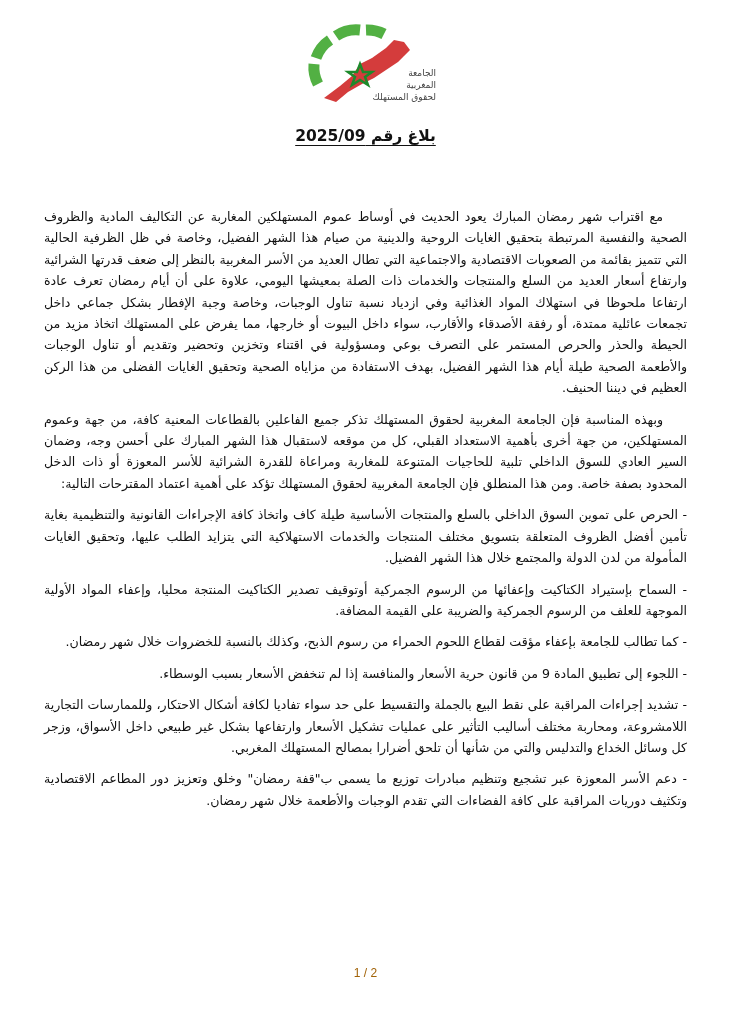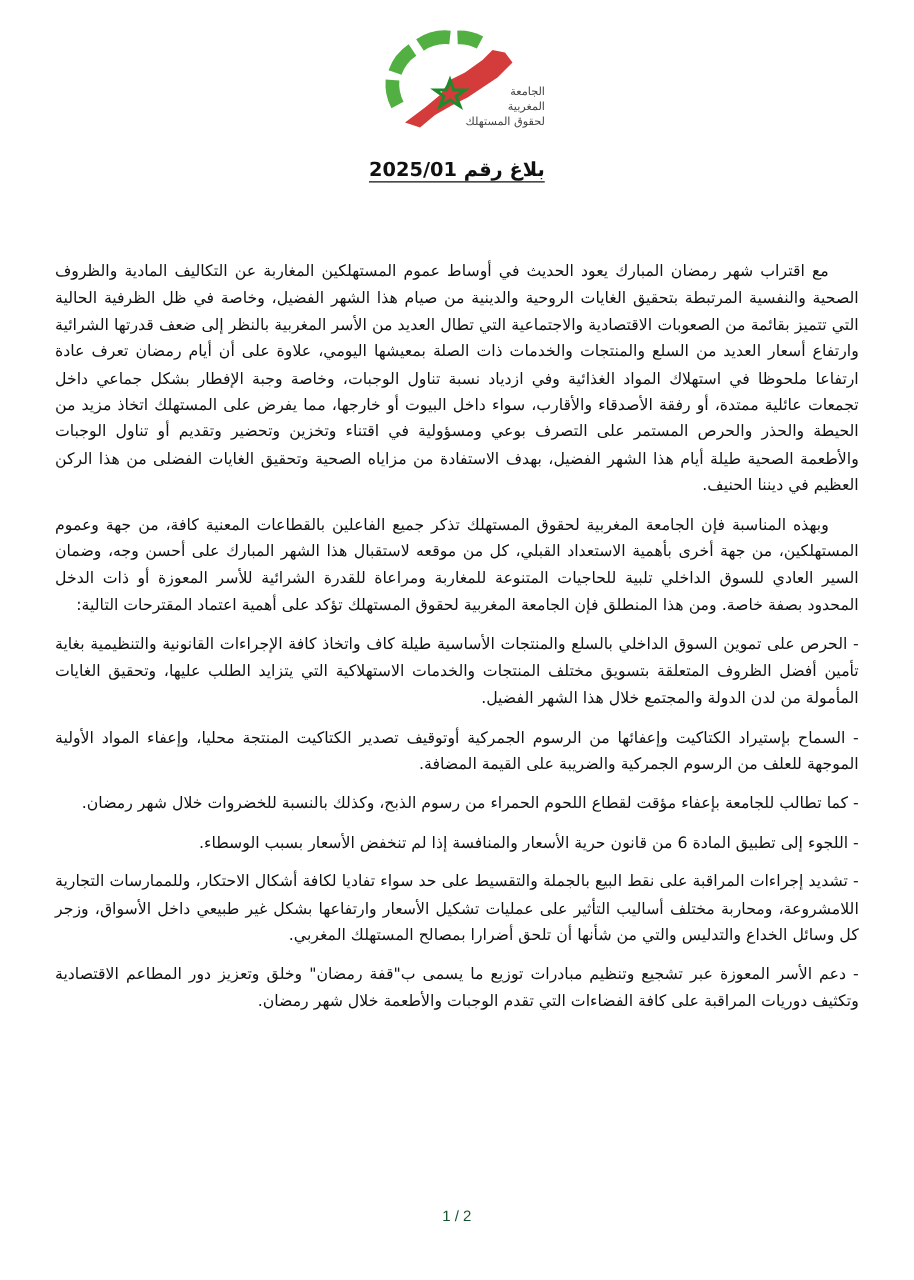--- a/index.html
+++ b/index.html
@@ -5,21 +5,21 @@
   html, body { margin:0; padding:0; background:#ffffff; }
   body { width:731px; height:1024px; position:relative; overflow:hidden; font-family:"DejaVu Sans", "Liberation Sans", sans-serif; color:#111; }
   .logo { position:absolute; left:300px; top:24px; width:140px; height:86px; }
   .title-block { position:absolute; left:0; right:0; top:127px; text-align:center; direction:rtl; }
   .title { font-weight:bold; font-size:15.5px; text-decoration:underline; text-underline-offset:4px; margin:0 0 15px 0; font-family:"DejaVu Sans", sans-serif; }
   .subtitle { font-weight:bold; font-size:15.5px; text-decoration:underline; text-underline-offset:4px; margin:0; }
   .body { position:absolute; left:44px; right:44px; top:206px; direction:rtl; text-align:justify; font-size:12.6px; line-height:21.4px; font-family:"DejaVu Sans", sans-serif; }
   .body p { margin:0 0 10px 0; }
   .body p.indent { text-indent:24px; }
   .body p.item { margin-bottom:10px; }
-  .footer { position:absolute; left:0; right:0; top:966px; text-align:center; font-size:12px; font-family:"Liberation Sans", sans-serif; color:#14532d; }
+  .footer { position:absolute; left:0; right:0; top:966px; text-align:center; font-size:12px; font-family:"Liberation Sans", sans-serif; color:#a16207; }
 </style>
 </head>
 <body>
 
 <div class="logo">
   <svg width="140" height="86" viewBox="0 0 140 86">
 
     <g fill="none" stroke="#52b043" stroke-width="11" stroke-linecap="butt">
       <path d="M18 60 A36 36 0 0 1 14 40"></path>
       <path d="M16 34 A36 36 0 0 1 30 16"></path>
@@ -30,27 +30,27 @@
     <path d="M24 74 L40 62 L52 52 L60 40 L72 34 L86 24 L94 16 L104 18 L110 26 L104 32 L98 38 L86 46 L74 54 L62 60 L48 68 L36 78 Z" fill="#d43c3c"></path>
 
     <polygon points="60,40 63,48 72,48 65,53 68,61 60,56 52,61 55,53 48,48 57,48" fill="none" stroke="#1d8a2b" stroke-width="2.5"></polygon>
     <text x="136" y="52" text-anchor="end" font-size="9" fill="#444" font-family="DejaVu Sans, sans-serif">الجامعة</text>
     <text x="136" y="64" text-anchor="end" font-size="9" fill="#444" font-family="DejaVu Sans, sans-serif">المغربية</text>
     <text x="136" y="76" text-anchor="end" font-size="9" fill="#444" font-family="DejaVu Sans, sans-serif">لحقوق المستهلك</text>
   </svg>
 </div>
 
 <div class="title-block">
-  <p class="title">بلاغ رقم 2025/01</p>
+  <p class="title">بلاغ رقم 2025/09</p>
 </div>
 
 <div class="body">
   <p class="indent">مع اقتراب شهر رمضان المبارك يعود الحديث في أوساط عموم المستهلكين المغاربة عن التكاليف المادية والظروف الصحية والنفسية المرتبطة بتحقيق الغايات الروحية والدينية من صيام هذا الشهر الفضيل، وخاصة في ظل الظرفية الحالية التي تتميز بقائمة من الصعوبات الاقتصادية والاجتماعية التي تطال العديد من الأسر المغربية بالنظر إلى ضعف قدرتها الشرائية وارتفاع أسعار العديد من السلع والمنتجات والخدمات ذات الصلة بمعيشها اليومي، علاوة على أن أيام رمضان تعرف عادة ارتفاعا ملحوظا في استهلاك المواد الغذائية وفي ازدياد نسبة تناول الوجبات، وخاصة وجبة الإفطار بشكل جماعي داخل تجمعات عائلية ممتدة، أو رفقة الأصدقاء والأقارب، سواء داخل البيوت أو خارجها، مما يفرض على المستهلك اتخاذ مزيد من الحيطة والحذر والحرص المستمر على التصرف بوعي ومسؤولية في اقتناء وتخزين وتحضير وتقديم أو تناول الوجبات والأطعمة الصحية طيلة أيام هذا الشهر الفضيل، بهدف الاستفادة من مزاياه الصحية وتحقيق الغايات الفضلى من هذا الركن العظيم في ديننا الحنيف.</p>
   <p class="indent">وبهذه المناسبة فإن الجامعة المغربية لحقوق المستهلك تذكر جميع الفاعلين بالقطاعات المعنية كافة، من جهة وعموم المستهلكين، من جهة أخرى بأهمية الاستعداد القبلي، كل من موقعه لاستقبال هذا الشهر المبارك على أحسن وجه، وضمان السير العادي للسوق الداخلي تلبية للحاجيات المتنوعة للمغاربة ومراعاة للقدرة الشرائية للأسر المعوزة أو ذات الدخل المحدود بصفة خاصة. ومن هذا المنطلق فإن الجامعة المغربية لحقوق المستهلك تؤكد على أهمية اعتماد المقترحات التالية:</p>
   <p class="item">- الحرص على تموين السوق الداخلي بالسلع والمنتجات الأساسية طيلة كاف واتخاذ كافة الإجراءات القانونية والتنظيمية بغاية تأمين أفضل الظروف المتعلقة بتسويق مختلف المنتجات والخدمات الاستهلاكية التي يتزايد الطلب عليها، وتحقيق الغايات المأمولة من لدن الدولة والمجتمع خلال هذا الشهر الفضيل.</p>
   <p class="item">- السماح بإستيراد الكتاكيت وإعفائها من الرسوم الجمركية أوتوقيف تصدير الكتاكيت المنتجة محليا، وإعفاء المواد الأولية الموجهة للعلف من الرسوم الجمركية والضريبة على القيمة المضافة.</p>
   <p class="item">- كما تطالب للجامعة بإعفاء مؤقت لقطاع اللحوم الحمراء من رسوم الذبح، وكذلك بالنسبة للخضروات خلال شهر رمضان.</p>
-  <p class="item">- اللجوء إلى تطبيق المادة 6 من قانون حرية الأسعار والمنافسة إذا لم تنخفض الأسعار بسبب الوسطاء.</p>
+  <p class="item">- اللجوء إلى تطبيق المادة 9 من قانون حرية الأسعار والمنافسة إذا لم تنخفض الأسعار بسبب الوسطاء.</p>
   <p class="item">- تشديد إجراءات المراقبة على نقط البيع بالجملة والتقسيط على حد سواء تفاديا لكافة أشكال الاحتكار، وللممارسات التجارية اللامشروعة، ومحاربة مختلف أساليب التأثير على عمليات تشكيل الأسعار وارتفاعها بشكل غير طبيعي داخل الأسواق، وزجر كل وسائل الخداع والتدليس والتي من شأنها أن تلحق أضرارا بمصالح المستهلك المغربي.</p>
   <p class="item">- دعم الأسر المعوزة عبر تشجيع وتنظيم مبادرات توزيع ما يسمى ب"قفة رمضان" وخلق وتعزيز دور المطاعم الاقتصادية وتكثيف دوريات المراقبة على كافة الفضاءات التي تقدم الوجبات والأطعمة خلال شهر رمضان.</p>
 </div>
 
 <div class="footer">1 / 2</div>
 
 </body></html>

